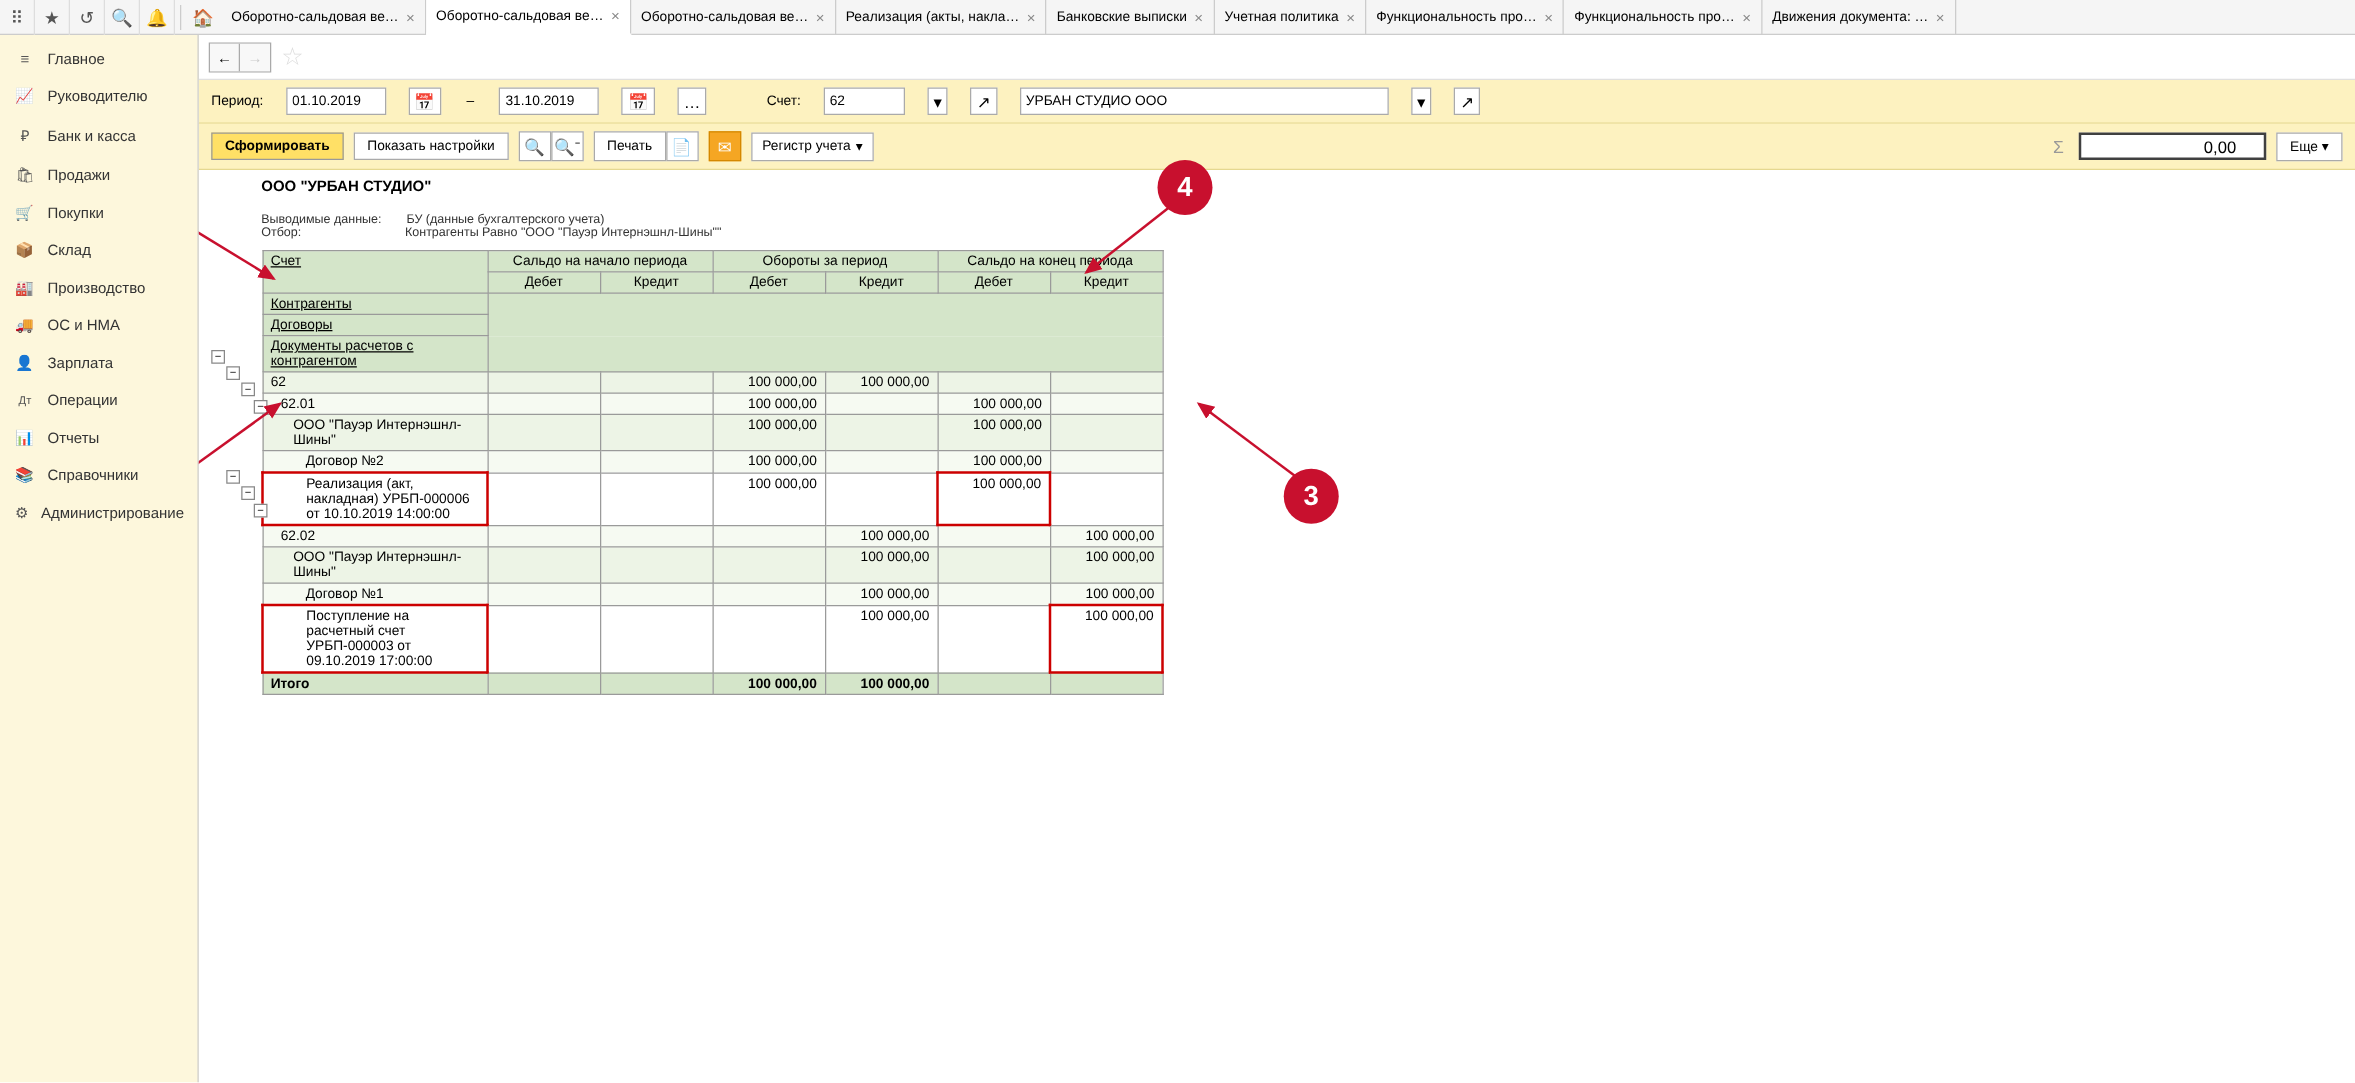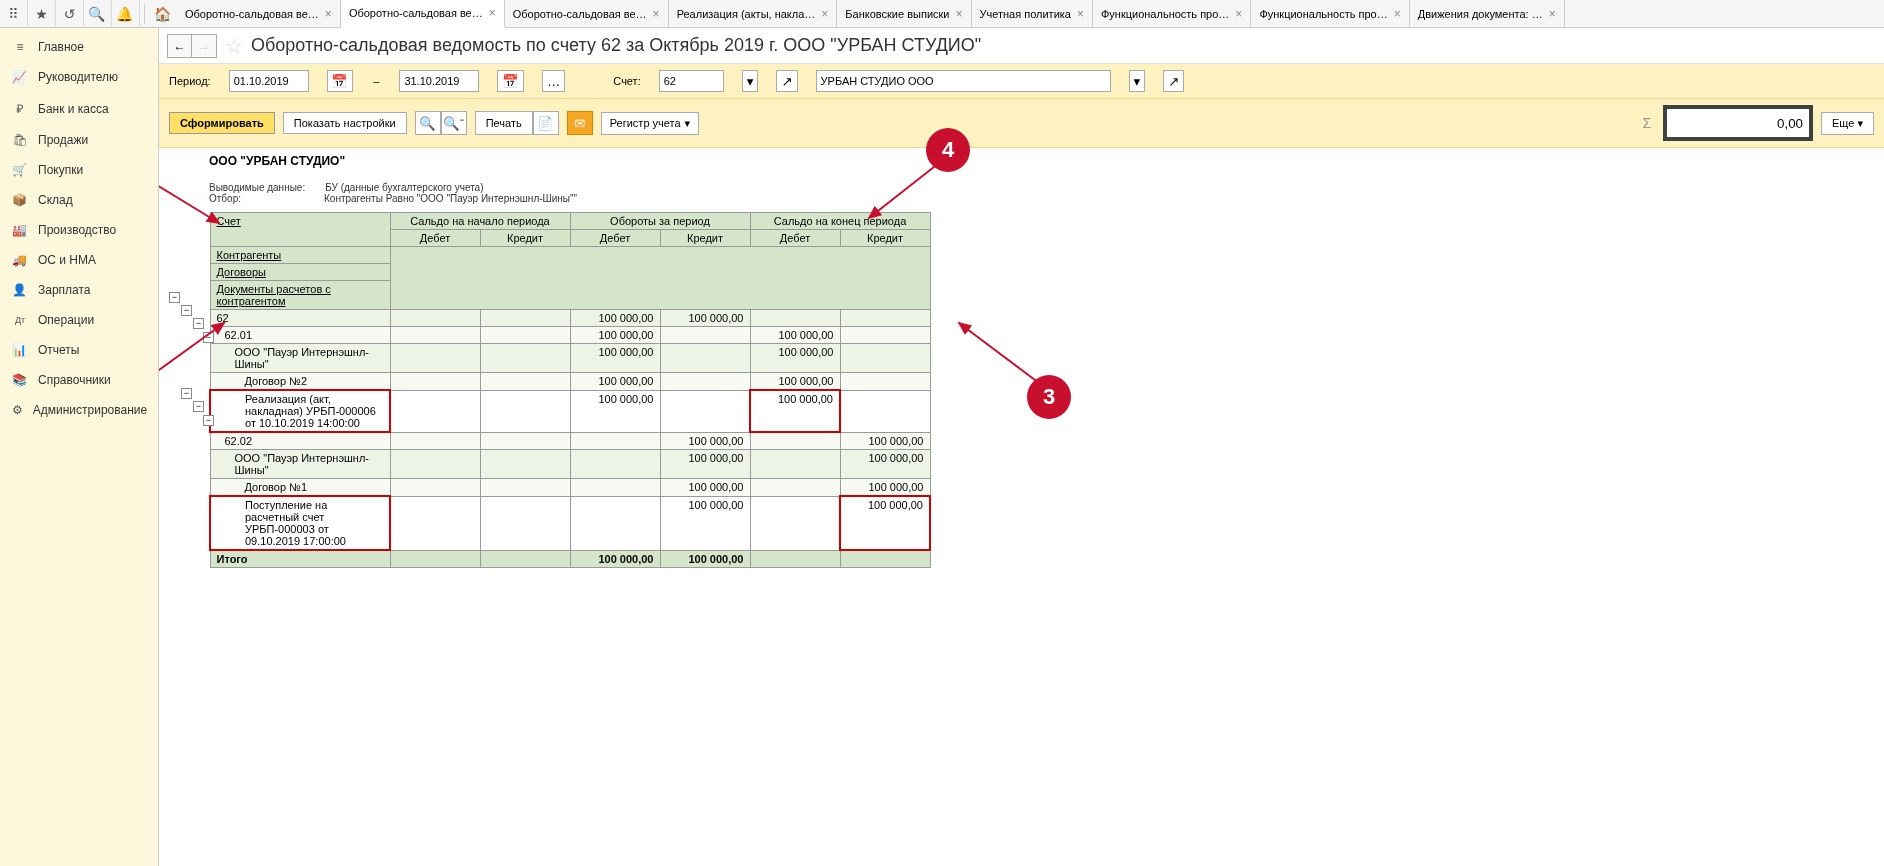--- a/index.html
+++ b/index.html
@@ -44,21 +44,21 @@
   
   .action-bar { background: #fdf2c0; padding: 6px 10px; display: flex; align-items: center; gap: 8px; border-bottom: 1px solid #e5d890; }
   .btn-primary { background: #ffe066; border: 1px solid #999; padding: 4px 10px; font-weight: bold; cursor: pointer; font-size: 11px; }
   .btn-secondary { background: #fff; border: 1px solid #aaa; padding: 4px 10px; cursor: pointer; font-size: 11px; }
   .btn-icon { width: 26px; height: 24px; border: 1px solid #aaa; background: #fff; cursor: pointer; display: flex; align-items: center; justify-content: center; }
   .btn-icon.orange { background: #f5a623; border-color: #d48800; color: #fff; }
   .btn-dropdown { background: #fff; border: 1px solid #aaa; padding: 4px 8px; cursor: pointer; font-size: 11px; display: flex; align-items: center; gap: 4px; }
   .spacer { flex: 1; }
   .eshe-btn { background: #fff; border: 1px solid #aaa; padding: 4px 10px; cursor: pointer; font-size: 11px; }
   .sum-label { color: #999; margin-right: 4px; font-size: 14px; }
-  .sum-input { width: 150px; height: 36px; border: 4px solid #404040; text-align: right; padding: 0 6px; }
+  .sum-input { width: 150px; height: 22px; border: 2px solid #404040; text-align: right; padding: 0 22px; }
   
   
   .report-area { flex: 1; overflow: auto; background: #fff; padding: 0; position: relative; }
   .report-inner { margin-left: 50px; }
   .report-header { padding: 6px 0; }
   .company-name { font-size: 12px; font-weight: bold; }
   .report-title { font-size: 13px; font-weight: bold; margin-top: 2px; }
   .report-meta { font-size: 10px; color: #333; margin-top: 14px; }
   .report-meta-row { display: flex; gap: 20px; }
   .meta-label { min-width: 95px; }
@@ -194,21 +194,20 @@
   </div>
 
   <div class="content">
 
     <div class="title-bar">
       <div style="display:flex;border:1px solid #aaa;">
         <button class="nav-btn" style="border:none;border-right:1px solid #aaa;">←</button>
         <button class="nav-btn disabled" style="border:none;">→</button>
       </div>
       <span class="star-icon">☆</span>
-      <span class="page-title">Оборотно-сальдовая ведомость по счету 62 за Октябрь 2019 г. ООО "УРБАН СТУДИО"</span>
     </div>
 
     <div class="filter-bar">
       <span class="filter-label">Период:</span>
       <input class="filter-input" style="width: 80px;" value="01.10.2019">
       <button class="filter-btn">📅</button>
       <span class="dash">–</span>
       <input class="filter-input" style="width: 80px;" value="31.10.2019">
       <button class="filter-btn">📅</button>
       <button class="filter-btn">…</button>

